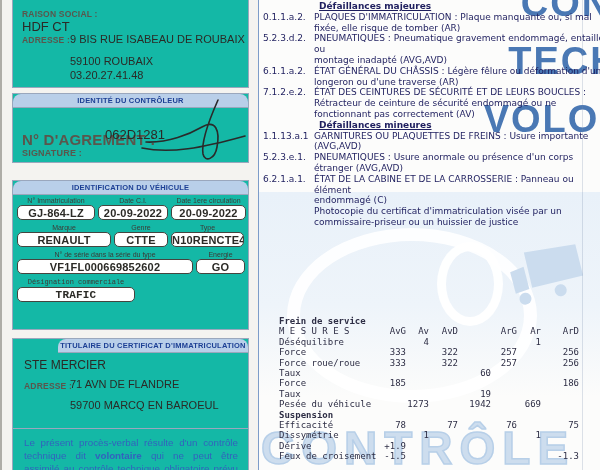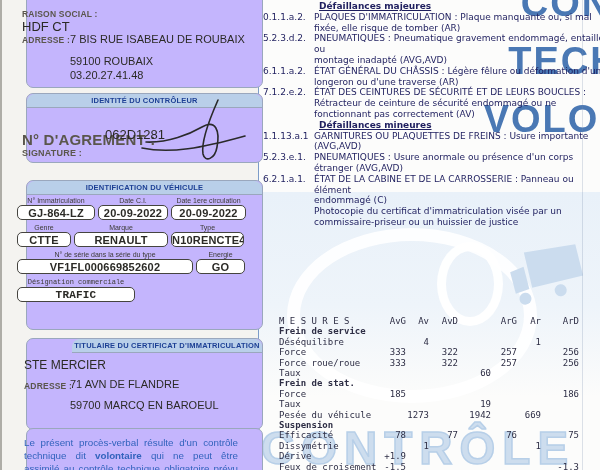--- a/index.html
+++ b/index.html
@@ -3,21 +3,21 @@
 <meta charset="utf-8">
 <style>
   html,body{margin:0;padding:0;}
   body{width:600px;height:470px;overflow:hidden;background:#f3f2ef;
        font-family:"Liberation Sans",sans-serif;position:relative;}
   .stage{position:absolute;inset:0;width:600px;height:470px;overflow:hidden;background:#f4f3f0;}
   .edge{position:absolute;left:0;top:0;width:2px;height:470px;background:#aeada7;z-index:5;}
 
   
   .left-col{position:absolute;left:0;top:0;width:258px;height:470px;background:#f4f3f0;z-index:2;}
-  .box{position:absolute;left:26px;width:237px;background:#c4b5fd;border:1px solid #9aa7bd;border-radius:7px;box-sizing:border-box;}
+  .box{position:absolute;left:12px;width:237px;background:#14b8a6;border:1px solid #9aa7bd;border-radius:0;box-sizing:border-box;}
   .box-header{height:13px;background:#b9cfe9;border-bottom:1px solid #9aa7bd;border-radius:8px 8px 0 0;
               color:#1c3f94;font-weight:bold;font-size:7.5px;line-height:13px;text-align:center;letter-spacing:.2px;}
   .lbl{position:absolute;font-size:8.5px;font-weight:bold;color:#5a564c;letter-spacing:.2px;text-align:center;}
   .val{position:absolute;font-size:11px;color:#2b2a26;}
   .big-val{position:absolute;font-size:13px;color:#2b2a26;}
 
   
   .veh-rows{position:absolute;left:17px;top:197px;width:229px;display:flex;flex-direction:column;gap:4px;z-index:3;}
   .veh-row{display:flex;gap:3px;}
   .veh-field{display:flex;flex-direction:column;align-items:center;}
@@ -73,21 +73,21 @@
   <div class="edge"></div>
 
   <div class="left-col">
 
     <div class="box" style="top:-44px;height:132px;">
       
     </div>
     <div class="lbl" style="left:22px;top:9px;">RAISON SOCIAL :</div>
     <div class="big-val" style="left:22px;top:19px;">HDF CT</div>
     <div class="lbl" style="left:22px;top:35px;">ADRESSE :</div>
-    <div class="val" style="left:70px;top:33px;">7 BIS RUE ISABEAU DE ROUBAIX</div>
+    <div class="val" style="left:70px;top:33px;">9 BIS RUE ISABEAU DE ROUBAIX</div>
     <div class="val" style="left:70px;top:55px;">59100 ROUBAIX</div>
     <div class="val" style="left:70px;top:69px;">03.20.27.41.48</div>
 
     <div class="box" style="top:93px;height:70px;">
       <div class="box-header">IDENTITÉ DU CONTRÔLEUR</div>
     </div>
     <div class="lbl" style="left:22px;top:131px;font-size:15px;">N° D'AGREMENT :</div>
     <div class="big-val" style="left:105px;top:127px;">062D1281</div>
     <div class="lbl" style="left:22px;top:148px;font-size:9px;">SIGNATURE :</div>
     <svg class="sig" width="108" height="64" viewBox="0 0 108 64">
@@ -107,27 +107,27 @@
           <div class="veh-field" style="width: 70px;">
             <div class="veh-label">Date C.I.</div>
             <div class="veh-value">20-09-2022</div>
           </div>
           <div class="veh-field" style="width: 75px;">
             <div class="veh-label">Date 1ere circulation</div>
             <div class="veh-value">20-09-2022</div>
           </div>
         </div>
         <div class="veh-row">
+          <div class="veh-field" style="width: 94px;">
+            <div class="veh-label">Marque</div>
+            <div class="veh-value">RENAULT</div>
+          </div>
           <div class="veh-field" style="width: 54px;">
             <div class="veh-label">Genre</div>
             <div class="veh-value">CTTE</div>
-          </div>
-          <div class="veh-field" style="width: 94px;">
-            <div class="veh-label">Marque</div>
-            <div class="veh-value">RENAULT</div>
           </div>
           <div class="veh-field" style="width: 73px;">
             <div class="veh-label">Type</div>
             <div class="veh-value">N10RENCTE44</div>
           </div>
         </div>
         <div class="veh-row">
           <div class="veh-field" style="width: 176px;">
             <div class="veh-label">N° de série dans la série du type</div>
             <div class="veh-value">VF1FL000669852602</div>
@@ -216,40 +216,40 @@
           <span class="d-text">ÉTAT DE LA CABINE ET DE LA CARROSSERIE : Panneau ou
 élément
 endommagé (C)</span>
         </div>
         <div class="d-doc">Photocopie du certificat d'immatriculation visée par un
 commissaire-priseur ou un huissier de justice</div>
       </div>
 
     <div class="mesures" id="mesures">
         <div class="m-row">
+          <span class="m-label m-bold">Frein de service</span>
+          <span class="m-c c-avg">&nbsp;</span>
+          <span class="m-c c-av">&nbsp;</span>
+          <span class="m-c c-avd">&nbsp;</span>
+          <span class="m-c c-ctr">&nbsp;</span>
+          <span class="m-c c-arg">&nbsp;</span>
+          <span class="m-c c-ar">&nbsp;</span>
+          <span class="m-c c-ard">&nbsp;</span>
+        </div>
+        <div class="m-row">
           <span class="m-label">M E S U R E S</span>
           <span class="m-c c-avg">AvG</span>
           <span class="m-c c-av">Av</span>
           <span class="m-c c-avd">AvD</span>
           <span class="m-c c-ctr">&nbsp;</span>
           <span class="m-c c-arg">ArG</span>
           <span class="m-c c-ar">Ar</span>
           <span class="m-c c-ard">ArD</span>
         </div>
         <div class="m-row">
-          <span class="m-label m-bold">Frein de service</span>
-          <span class="m-c c-avg">&nbsp;</span>
-          <span class="m-c c-av">&nbsp;</span>
-          <span class="m-c c-avd">&nbsp;</span>
-          <span class="m-c c-ctr">&nbsp;</span>
-          <span class="m-c c-arg">&nbsp;</span>
-          <span class="m-c c-ar">&nbsp;</span>
-          <span class="m-c c-ard">&nbsp;</span>
-        </div>
-        <div class="m-row">
           <span class="m-label">Déséquilibre</span>
           <span class="m-c c-avg">&nbsp;</span>
           <span class="m-c c-av">4</span>
           <span class="m-c c-avd">&nbsp;</span>
           <span class="m-c c-ctr">&nbsp;</span>
           <span class="m-c c-arg">&nbsp;</span>
           <span class="m-c c-ar">1</span>
           <span class="m-c c-ard">&nbsp;</span>
         </div>
         <div class="m-row">
@@ -271,30 +271,20 @@
           <span class="m-c c-arg">257</span>
           <span class="m-c c-ar">&nbsp;</span>
           <span class="m-c c-ard">256</span>
         </div>
         <div class="m-row">
           <span class="m-label">Taux</span>
           <span class="m-c c-avg">&nbsp;</span>
           <span class="m-c c-av">&nbsp;</span>
           <span class="m-c c-avd">&nbsp;</span>
           <span class="m-c c-ctr">60</span>
-          <span class="m-c c-arg">&nbsp;</span>
-          <span class="m-c c-ar">&nbsp;</span>
-          <span class="m-c c-ard">&nbsp;</span>
-        </div>
-        <div class="m-row">
-          <span class="m-label m-bold">Frein de stat.</span>
-          <span class="m-c c-avg">&nbsp;</span>
-          <span class="m-c c-av">&nbsp;</span>
-          <span class="m-c c-avd">&nbsp;</span>
-          <span class="m-c c-ctr">&nbsp;</span>
           <span class="m-c c-arg">&nbsp;</span>
           <span class="m-c c-ar">&nbsp;</span>
           <span class="m-c c-ard">&nbsp;</span>
         </div>
         <div class="m-row">
           <span class="m-label">Force</span>
           <span class="m-c c-avg">185</span>
           <span class="m-c c-av">&nbsp;</span>
           <span class="m-c c-avd">&nbsp;</span>
           <span class="m-c c-ctr">&nbsp;</span>

